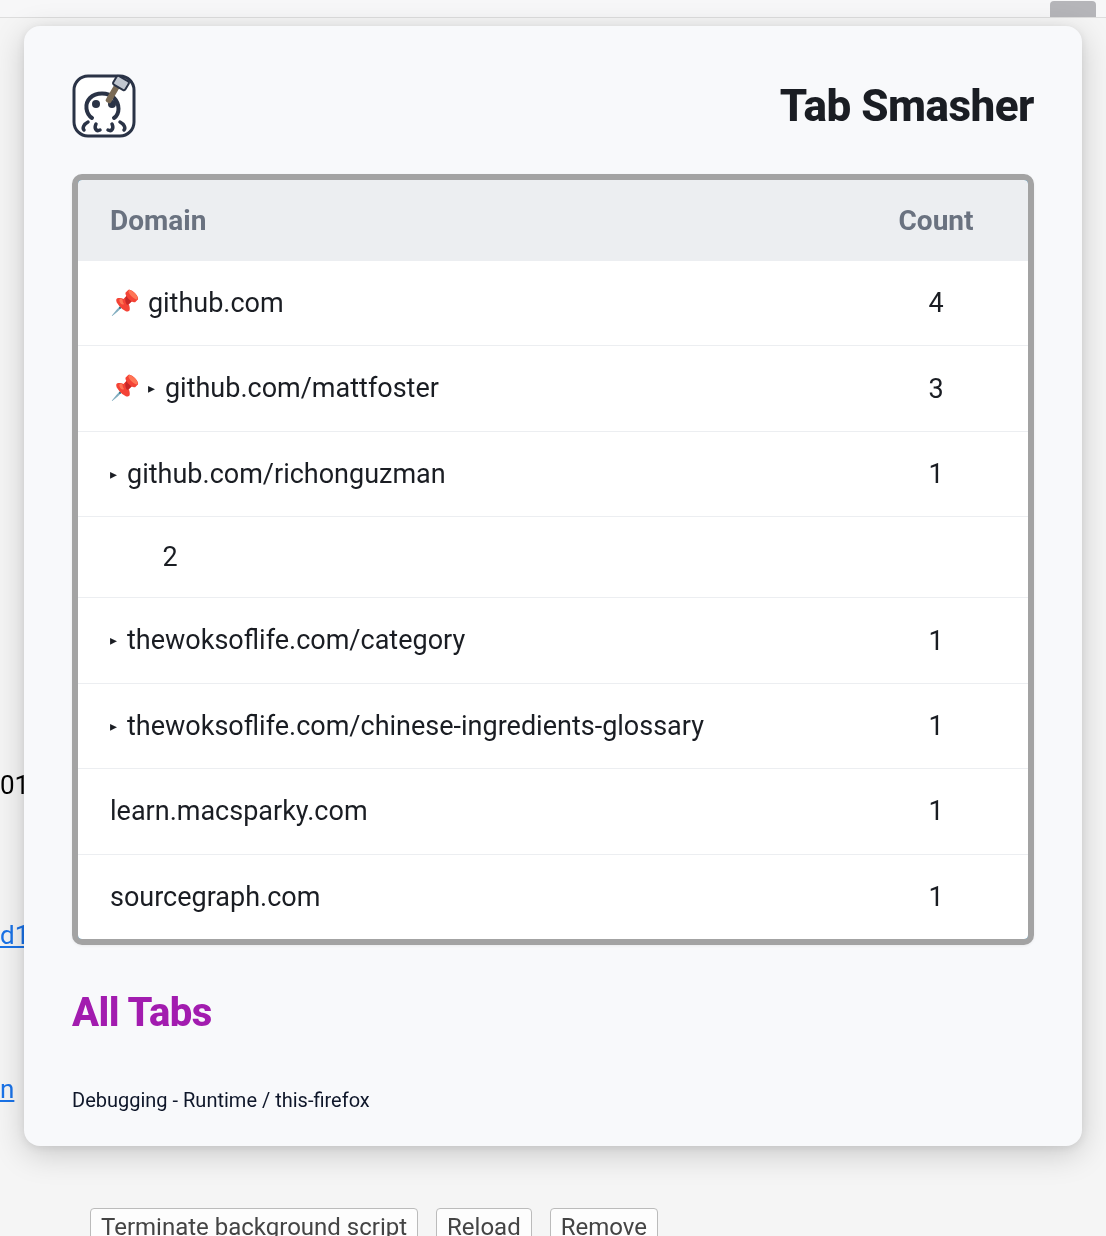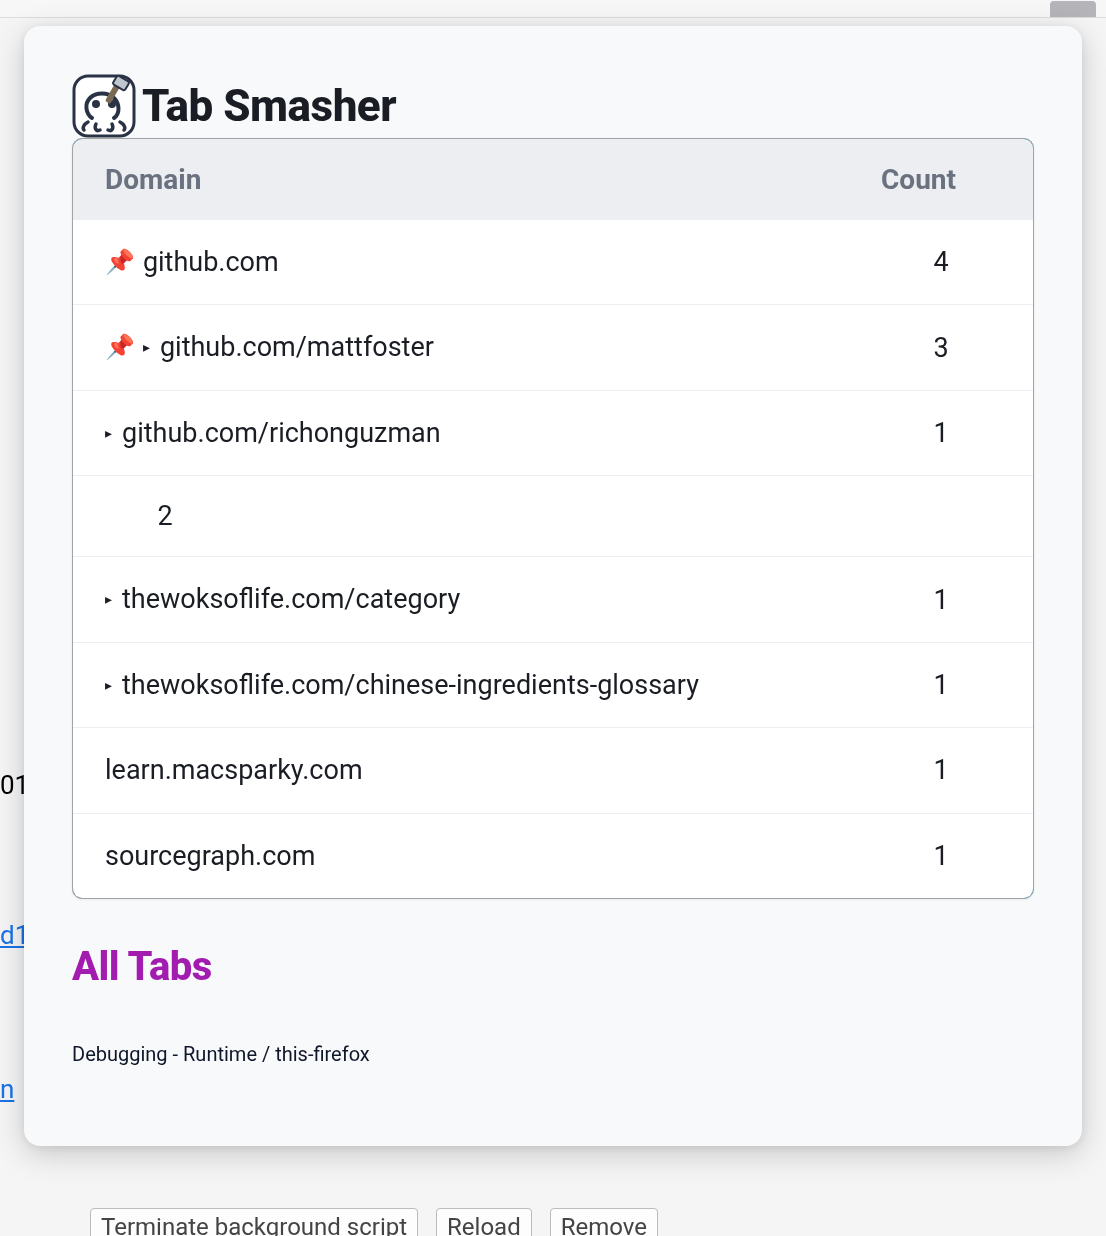--- a/index.html
+++ b/index.html
@@ -93,53 +93,56 @@
       background: #f8f9fb;
       border-radius: 16px;
       box-shadow: 0 8px 32px rgba(0,0,0,0.18), 0 2px 8px rgba(0,0,0,0.08);
       padding: 48px 48px 20px 48px;
       overflow: hidden;
     }
     .panel-header {
       display: flex;
       align-items: center;
       gap: 6px;
+      margin-bottom: 36px;
+      justify-content: space-between;
     }
     .app-icon {
       width: 64px;
       height: 64px;
       flex-shrink: 0;
     }
     .panel-title {
       font-size: 44px;
       font-weight: 800;
       color: #1a1d23;
       letter-spacing: -0.5px;
     }
     .domain-table {
       width: 100%;
       background: #0369a1;
       border-radius: 10px;
       overflow: hidden;
       box-shadow: 0 1px 3px rgba(0,0,0,0.06);
-      border: 1px solid #a3a3a3;
+      border: 6px solid #a3a3a3;
     }
     .domain-table-header {
       display: flex;
       background: #eceef1;
       padding: 24px 32px;
     }
     .th-domain {
       flex: 1;
       font-size: 28px;
       font-weight: 700;
       color: #6a7280;
     }
     .th-count {
       width: 120px;
+      text-align: center;
       font-size: 28px;
       font-weight: 700;
       color: #6a7280;
     }
     .domain-row {
       display: flex;
       align-items: center;
       padding: 24px 32px;
       border-top: 1px solid #eceef1;
       background: #fff;

